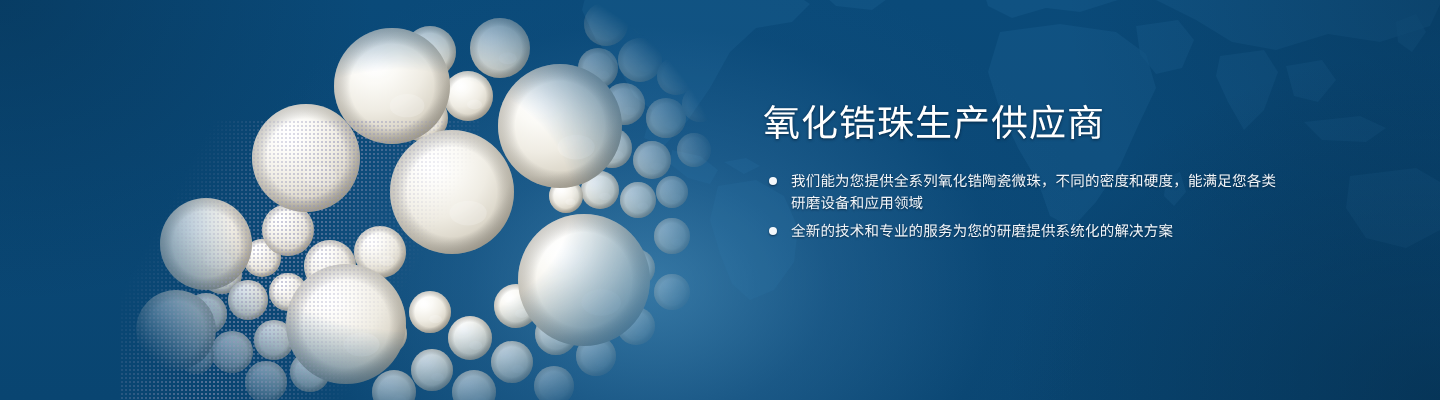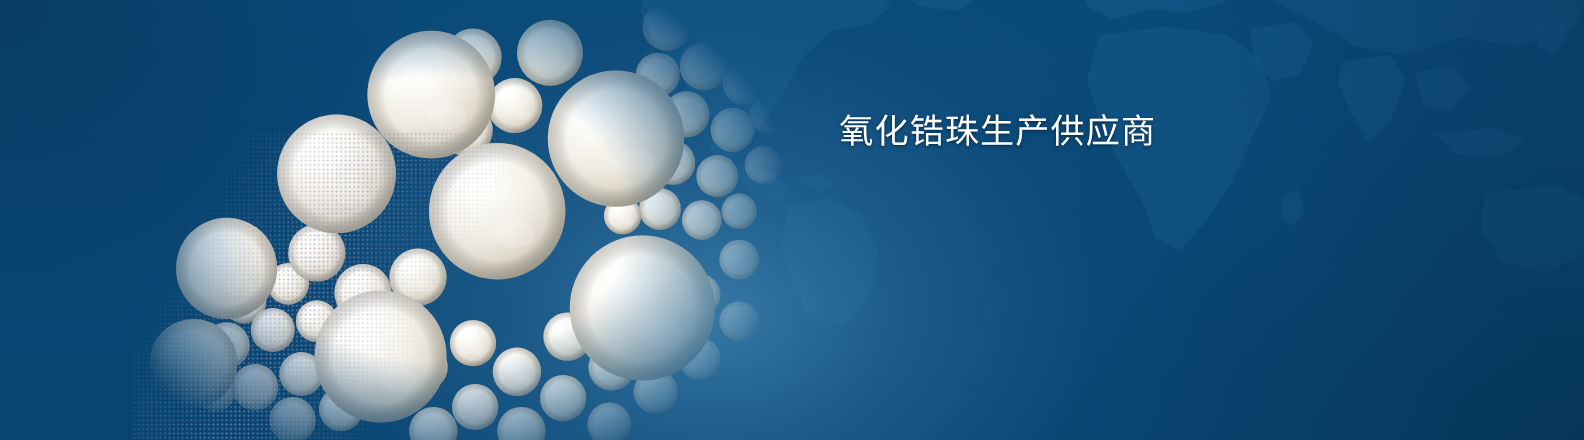--- a/index.html
+++ b/index.html
@@ -84,21 +84,21 @@
 
   
   .copy {
     position: absolute;
     left: 763px;
     top: 100px;
     width: 520px;
   }
   .headline {
     margin: 0;
-    font-size: 31px;
+    font-size: 37px;
     line-height: 1.28;
     font-weight: 400;
     letter-spacing: 1px;
     color: #ffffff;
     text-shadow: 0 1px 3px rgba(0,26,48,0.75);
     white-space: nowrap;
   }
 
   .bullets {
     list-style: none;
@@ -279,16 +279,24 @@
       </g>
     </svg>
   </div>
 
   <div class="halftone"></div>
 
   <div class="copy">
     <h1 class="headline">氧化锆珠生产供应商</h1>
 
     <ul class="bullets">
+      <li class="bullet">
+        <span class="bullet-dot"></span>
+        <span class="bullet-text">我们能为您提供全系列氧化锆陶瓷微珠，不同的密度和硬度，能满足您各类研磨设备和应用领域</span>
+      </li>
+      <li class="bullet">
+        <span class="bullet-dot"></span>
+        <span class="bullet-text">全新的技术和专业的服务为您的研磨提供系统化的解决方案</span>
+      </li>
     </ul>
   </div>
 
 </div>
 
 </body></html>

